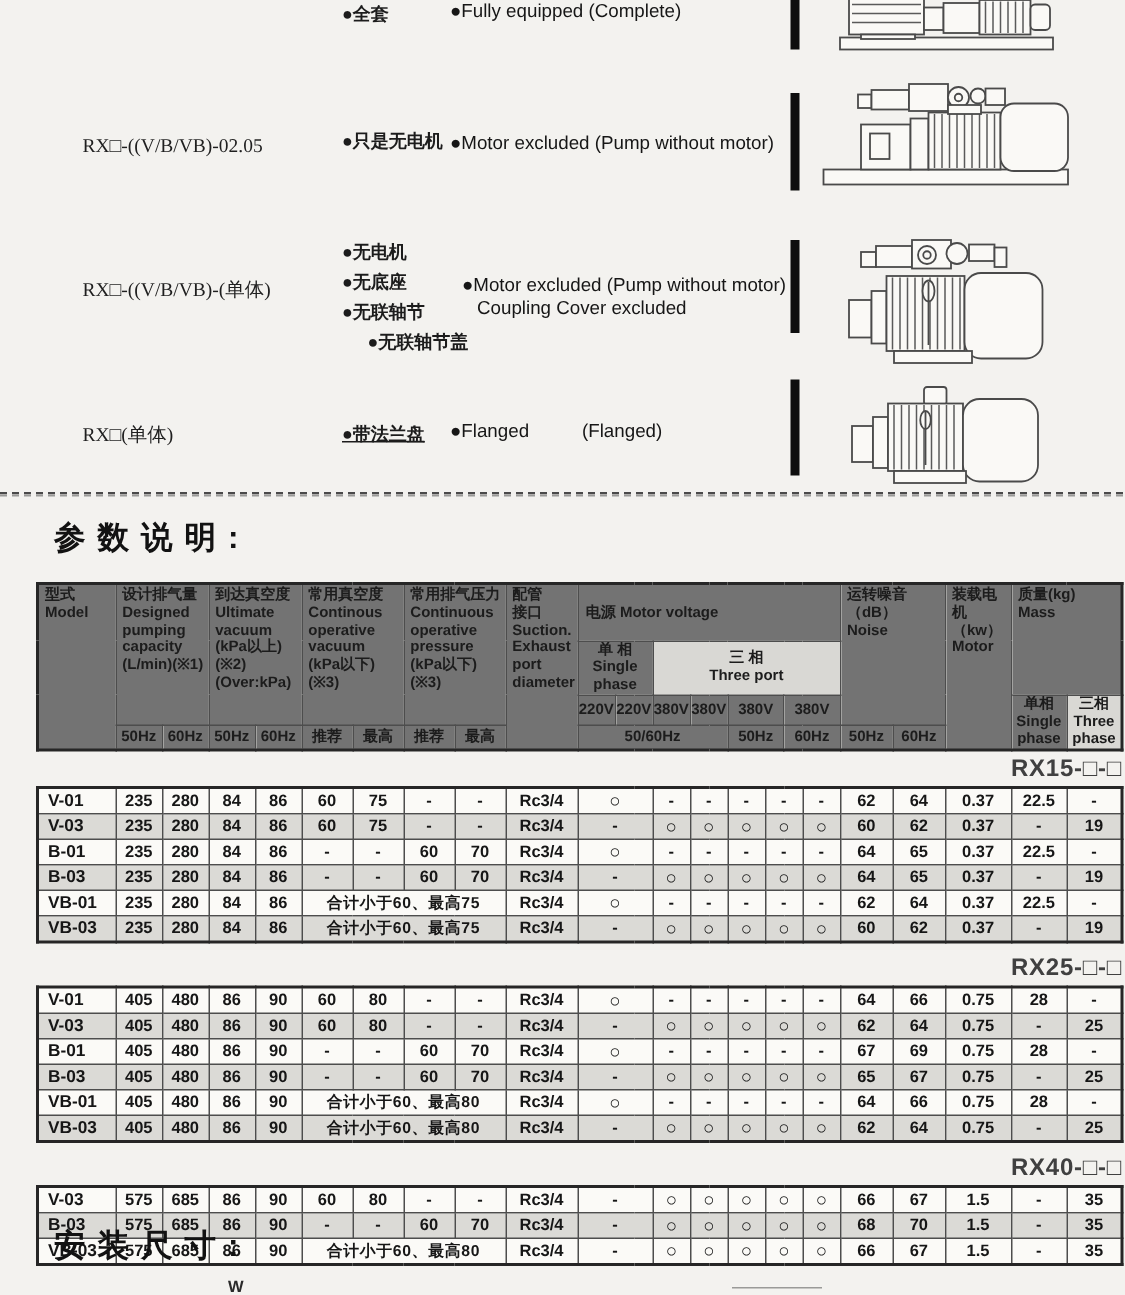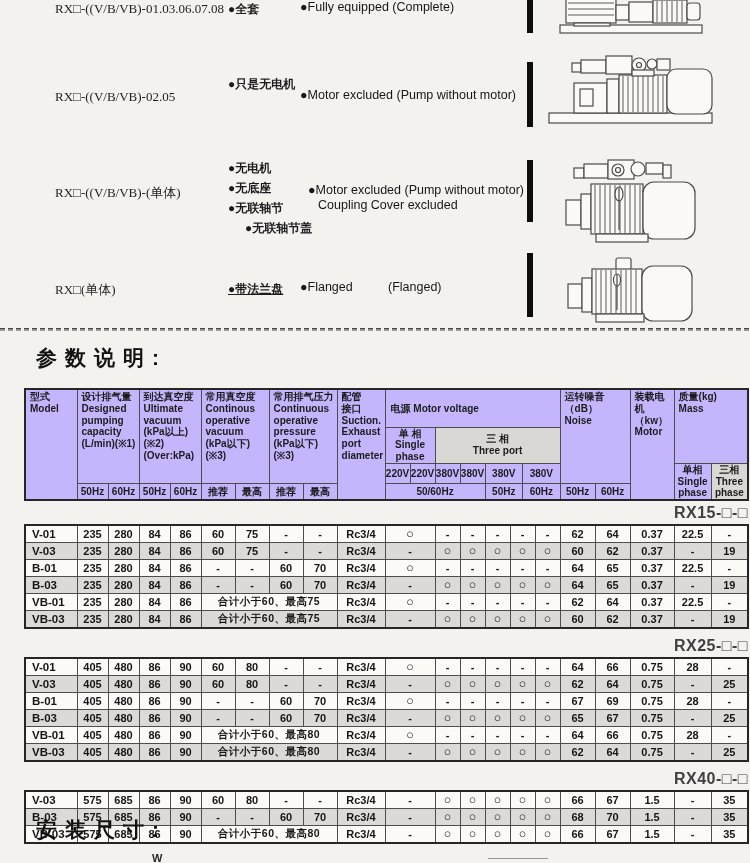--- a/index.html
+++ b/index.html
@@ -22,58 +22,57 @@
   .divider{left:0;top:328px;width:750px;height:4px;
     background:
       repeating-linear-gradient(90deg,#4a4a4a 0 5px,transparent 5px 8px) 0 0/100% 1.6px no-repeat,
       repeating-linear-gradient(90deg,#9a9a98 0 5px,transparent 5px 8px) 0 2.4px/100% 1px no-repeat;}
   
   .heading{font-size:21px;font-weight:bold;letter-spacing:8px;color:#121212;white-space:nowrap;}
   
   #spec-wrap{left:24px;top:388px;width:724px;}
   table.spec{border-collapse:collapse;table-layout:fixed;width:723px;border:2px solid #262626;background:#fbfaf7;}
   .spec th,.spec td{border:1px solid #4d4d4d;padding:0;text-align:center;font-weight:bold;overflow:hidden;}
-  .spec th{font-size:10px;line-height:1.18;white-space:pre-line;vertical-align:middle;background:#c4b5fd;}
+  .spec th{font-size:10px;line-height:1.18;white-space:pre-line;vertical-align:middle;background:#737373;}
   .al{text-align:left !important;vertical-align:top !important;padding:1px 0 0 4px !important;}
   .vmid{vertical-align:middle !important;padding-left:5px !important;}
   .gray{background:#d9d8d4 !important;}
   tr.hr1{height:38px;} tr.hr2{height:24px;} tr.hr3{height:20px;} tr.hr4{height:16px;}
   .spec td{height:16px;font-size:11px;color:#161616;}
   .spec td.model{text-align:left;padding-left:6px;font-size:11.5px;}
   .spec td.merged{font-size:10.5px;letter-spacing:.5px;}
   .spec td.circ{font-size:12.5px;line-height:1;}
   tr.shade td{background:#dbdad6;}
   .glabel{margin:8px 0 2px 0;font-size:16px;font-weight:bold;letter-spacing:.5px;color:#404040;text-align:right;}
   #groups .glabel:first-child{margin-top:3px;}
   .w-label{font-size:11px;font-weight:bold;color:#2a2a2a;}
   .frag-line{height:1px;background:#9a9a98;}
 </style>
 </head>
 <body>
 
 <div class="abs" style="left:0;top:0;width:750px;height:334px;">
 
-  <span class="abs cfg-label" style="left:55px;top:1px;">RX□-((V/B/VB)-01.03.06.07.08</span>
   <span class="abs cn-b" style="left:228px;top:1px;">●全套</span>
   <span class="abs en-t" style="left:300px;top:0;">●Fully equipped (Complete)</span>
   <div class="abs vbar" style="left:527px;top:0;height:33px;"></div>
   <svg class="abs pump-svg" style="left:544px;top:0;" width="172" height="34" viewBox="0 0 172 34">
     <rect x="16" y="25" width="142" height="8"></rect>
     <rect x="22" y="-4" width="50" height="27"></rect>
     <path class="ln" d="M24 3 H70 M24 9 H70 M24 15 H70"></path>
     <rect x="30" y="23" width="36" height="3"></rect>
     <rect x="72" y="5" width="13" height="15"></rect>
     <rect x="85" y="2" width="24" height="20"></rect>
     <rect x="109" y="0" width="34" height="23"></rect>
     <path class="ln" d="M113 1 V22 M118 1 V22 M123 1 V22 M128 1 V22 M133 1 V22 M138 1 V22"></path>
     <rect x="143" y="3" width="13" height="17" rx="3"></rect>
   </svg>
 
   <span class="abs cfg-label" style="left:55px;top:89px;">RX□-((V/B/VB)-02.05</span>
-  <span class="abs cn-b" style="left:228px;top:76px;">●只是无电机</span>
+  <span class="abs cn-b" style="left:228px;top:86px;">●只是无电机</span>
   <span class="abs en-t" style="left:300px;top:88px;">●Motor excluded (Pump without motor)</span>
   <div class="abs vbar" style="left:527px;top:62px;height:65px;"></div>
   <svg class="abs pump-svg" style="left:544px;top:54px;" width="175" height="72" viewBox="0 0 175 72">
     <rect x="5" y="59" width="163" height="10"></rect>
     <rect x="30" y="29" width="33" height="30"></rect>
     <rect x="36" y="35" width="13" height="17"></rect>
     <rect x="63" y="25" width="12" height="34"></rect>
     <rect x="75" y="21" width="48" height="38"></rect>
     <path class="ln" d="M79 22 V58 M84 22 V58 M89 22 V58 M94 22 V58 M99 22 V58 M104 22 V58 M109 22 V58 M114 22 V58 M119 22 V58"></path>
     <rect x="123" y="15" width="45" height="45" rx="9"></rect>

